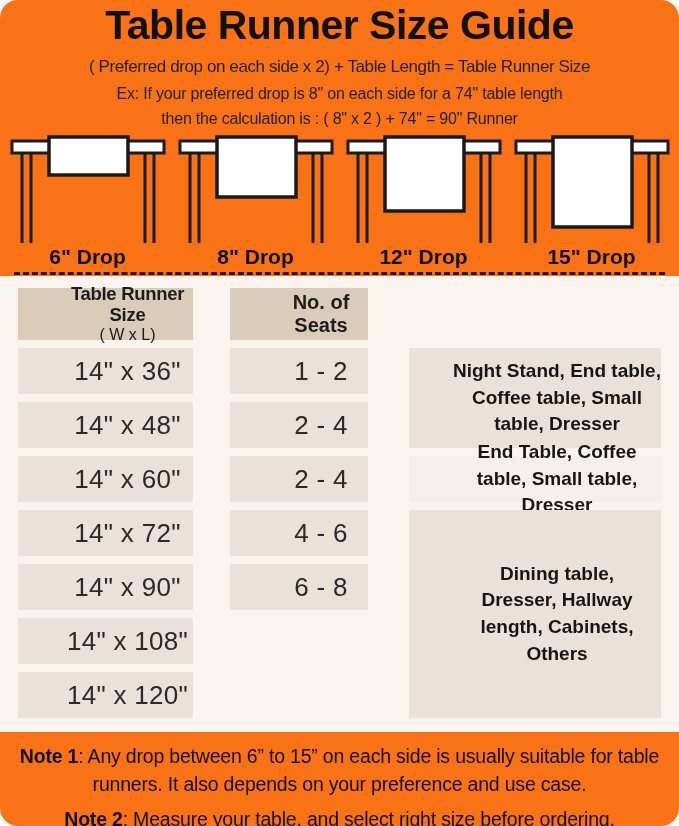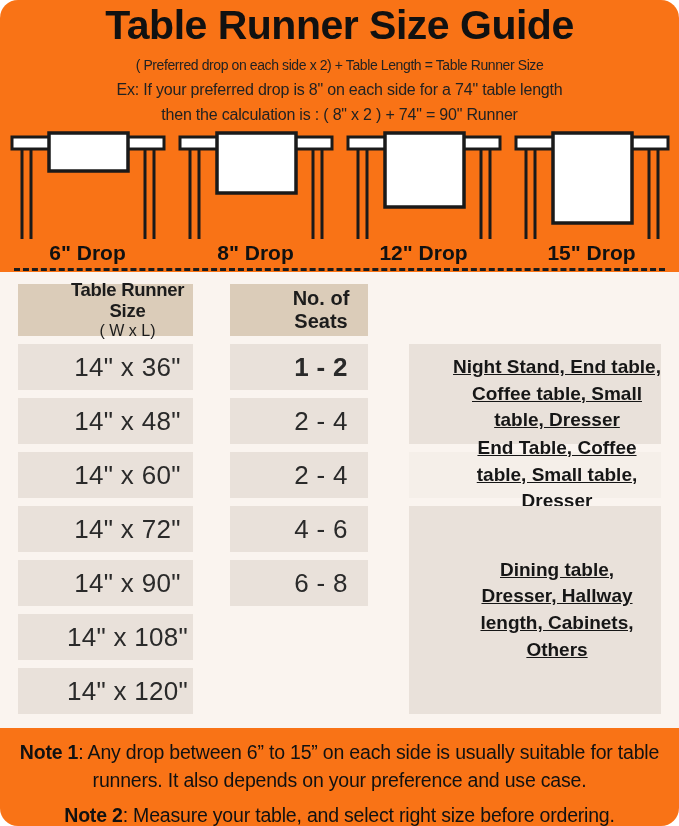--- a/index.html
+++ b/index.html
@@ -2,21 +2,21 @@
 <html><head>
 <meta charset="utf-8">
 <style>
   html,body{margin:0;padding:0;background:#fff;}
   .page{
     width:679px;height:826px;overflow:hidden;background:#f97316;
     font-family:"Liberation Sans","DejaVu Sans",sans-serif;color:#1c1c1c;
     text-align:center;position:relative;border-radius:18px;
   }
   .title{font-size:41px;font-weight:700;margin:2px 0 8px;letter-spacing:-0.5px;color:#111;}
-  .formula{font-size:14px;margin:0 0 8px;letter-spacing:-0.4px;color:#222;}
+  .formula{font-size:17px;margin:0 0 8px;letter-spacing:-0.4px;color:#222;}
   .exline{font-size:16px;margin:0 0 7px;letter-spacing:-0.2px;color:#222;}
   .drops{display:flex;justify-content:center;gap:8px;margin-top:6px;}
   .drop-col{width:160px;display:flex;flex-direction:column;align-items:center;}
   .drop-label{font-size:21px;font-weight:700;margin-top:2px;color:#111;}
   .dashline{border-top:3px dashed #1c1c1c;margin:3px 14px 0;}
   .panel{background:#faf4ef;padding:12px 0 14px;margin-top:1px;}
   .grid{
     display:grid;
     grid-template-columns:175px 37px 138px 41px 252px;
     grid-template-rows:52px repeat(7,46px);
@@ -25,21 +25,21 @@
   .cell{display:flex;align-items:center;justify-content:center;text-align:center;padding-left:44px;}
   .head-cell{background:#dbccb9;font-weight:700;color:#1c1c1c;}
   .head-col1{grid-column:1;grid-row:1;flex-direction:column;line-height:1.12;}
   .head-main{font-size:18.5px;letter-spacing:-0.3px;}
   .head-sub{font-size:16px;font-weight:400;}
   .head-col2{grid-column:3;grid-row:1;font-size:20px;}
   .head-col3{grid-column:5;grid-row:1;font-size:20px;}
   .body-cell{background:#e9e1da;font-size:26px;color:#2a2a2a;letter-spacing:0.3px;}
   .type-cell{background:#e9e1da;font-weight:700;font-size:19px;line-height:1.4;color:#161616;}
   .type-cell.light{background:#f5efe9;}
-  .type-text{max-width:235px;text-decoration:underline;}
+  .type-text{max-width:235px;}
   .type-cell.narrow .type-text{max-width:172px;}
   .notes{margin-top:11px;font-size:19.5px;line-height:1.42;color:#111;letter-spacing:-0.2px;}
   .notes p{margin:8px auto;max-width:658px;}
   .notes b{font-weight:700;}
 </style>
 </head>
 <body>
 
 <div class="page">
 
@@ -98,21 +98,21 @@
   <div class="dashline"></div>
 
   <div class="panel">
     <div class="grid">
       <div class="cell head-cell head-col1">
         <div class="head-main">Table Runner Size</div>
         <div class="head-sub">( W x L)</div>
       </div>
       <div class="cell head-cell head-col2">No. of Seats</div>
     <div class="cell body-cell" style="grid-area: 2 / 1;">14" x 36"</div>
-        <div class="cell body-cell" style="grid-area: 2 / 3; font-weight: bold;">1 - 2</div>
+        <div class="cell body-cell" style="grid-area: 2 / 3;">1 - 2</div>
         <div class="cell body-cell" style="grid-area: 3 / 1;">14" x 48"</div>
         <div class="cell body-cell" style="grid-area: 3 / 3;">2 - 4</div>
         <div class="cell body-cell" style="grid-area: 4 / 1;">14" x 60"</div>
         <div class="cell body-cell" style="grid-area: 4 / 3;">2 - 4</div>
         <div class="cell body-cell" style="grid-area: 5 / 1;">14" x 72"</div>
         <div class="cell body-cell" style="grid-area: 5 / 3;">4 - 6</div>
         <div class="cell body-cell" style="grid-area: 6 / 1;">14" x 90"</div>
         <div class="cell body-cell" style="grid-area: 6 / 3; text-align: center;">6 - 8</div>
         <div class="cell body-cell" style="grid-area: 7 / 1;">14" x 108"</div>
         <div class="cell body-cell" style="grid-area: 8 / 1;">14" x 120"</div>

